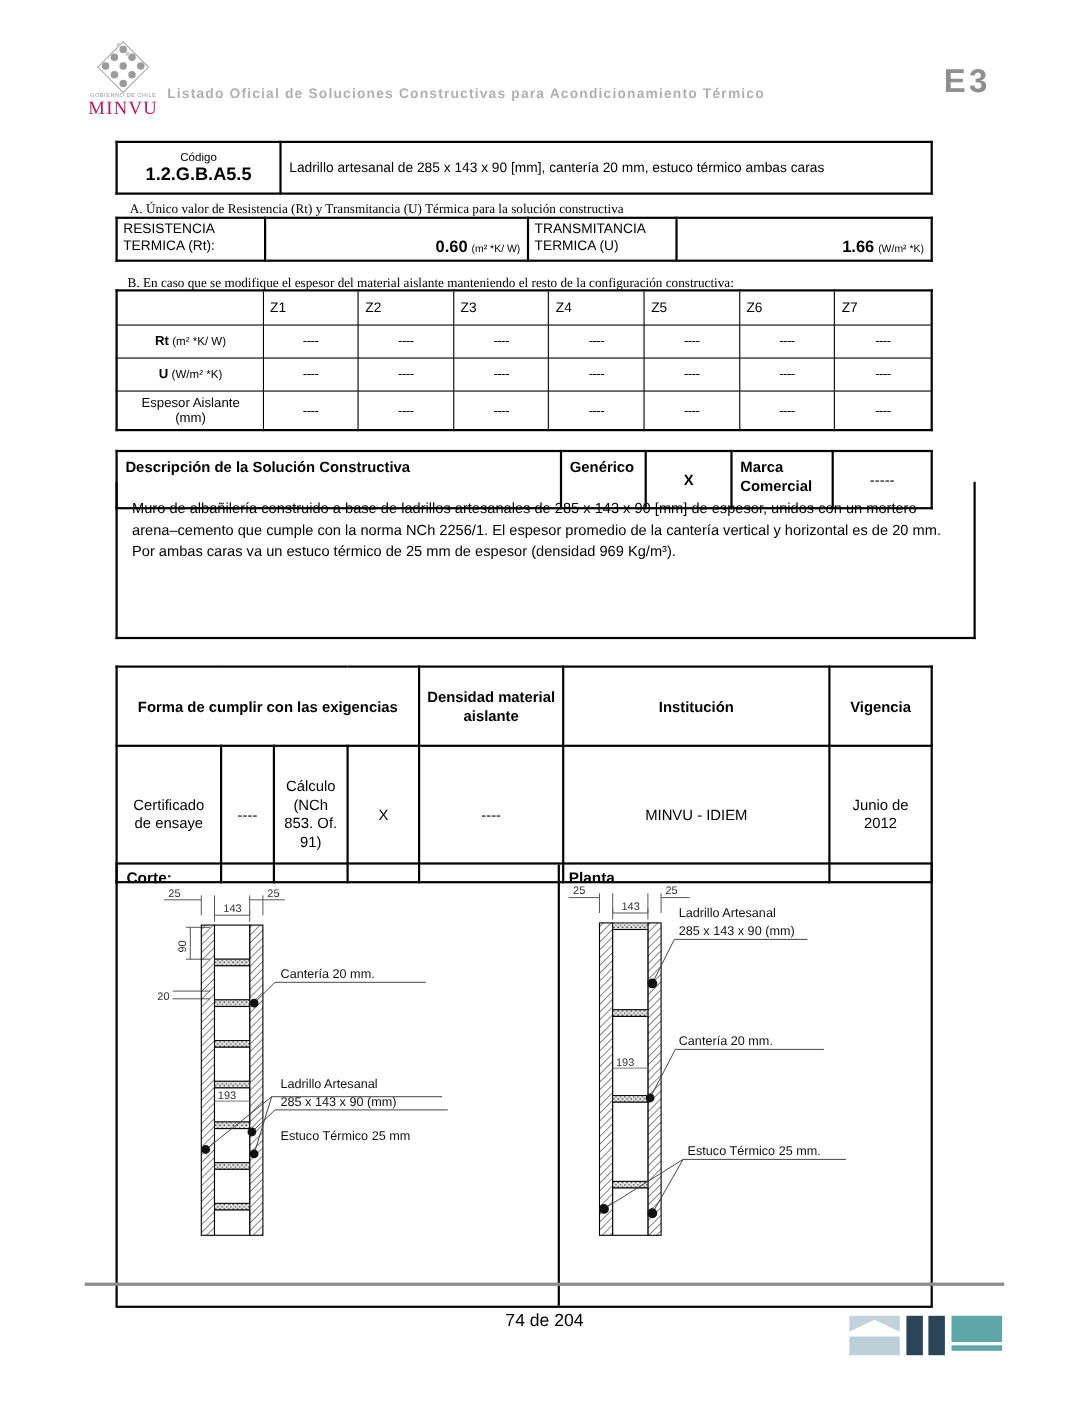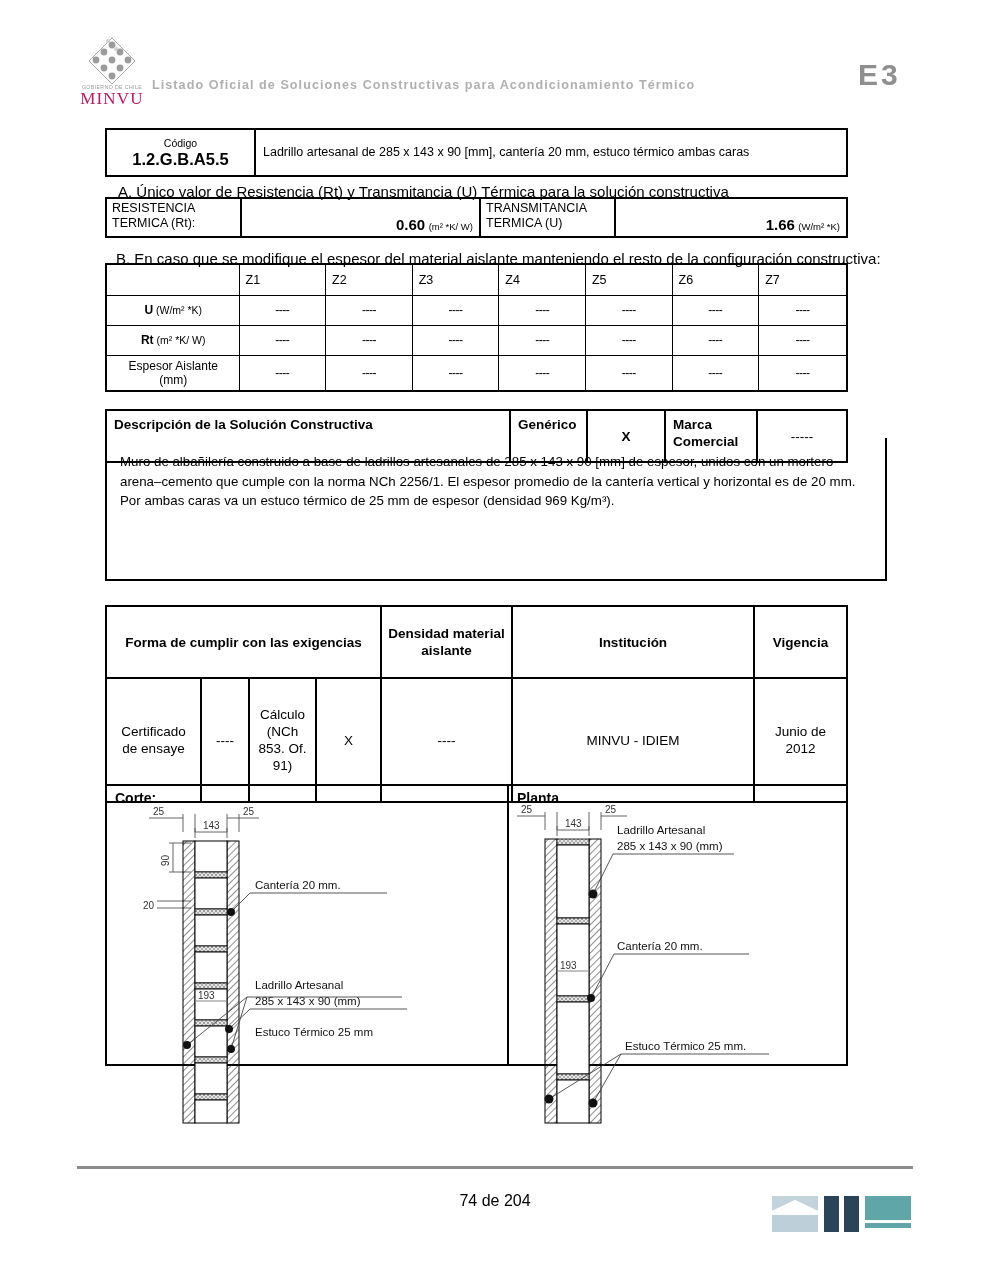--- a/index.html
+++ b/index.html
@@ -41,21 +41,21 @@
   
   .codigo-tbl { left:105px; top:128px; width:743px; }
   .codigo-tbl td { vertical-align:middle; }
   .cell-codigo { width:149px; text-align:center; border:2.5px solid #000 !important; padding:4px 2px !important; }
   .codigo-lbl { font-size:10.5px; line-height:13px; }
   .codigo-val { font-size:16.5px; font-weight:bold; line-height:19px; }
   .cell-desc { border:2.5px solid #000 !important; font-size:13.5px; line-height:19px;
                padding:6px 7px !important; height:47px; }
 
   
-  .caption { position:absolute; font-size:15px; white-space:nowrap; }
+  .caption { position:absolute; font-size:12px; white-space:nowrap;font-family:Liberation Serif, serif; }
   .cap-a { left:118px; top:183px; }
   .cap-b { left:116px; top:250px; }
 
   
   .rtu-tbl { left:105px; top:197px; width:743px; }
   .rtu-tbl td { border:2px solid #000; height:39px; vertical-align:middle; }
   .rtu-lbl { width:135px; font-size:12px; line-height:15px; padding:2px 5px !important; vertical-align:top !important; }
   .rtu-val { text-align:right; padding-right:6px !important; vertical-align:bottom !important; padding-bottom:3px !important;}
   .rtu-num { font-size:15px; font-weight:bold; }
   .rtu-unit { font-size:9.5px; }
@@ -95,21 +95,21 @@
   .fh-forma { width:275px; }
   .fh-dens { width:131px; }
   .fh-inst { width:242px; }
   .fh-vig  { width:93px; }
   .fb-cert { width:95px;border-radius:21px; }
   .fb-d1   { width:48px; }
   .fb-calc { width:67px; }
   .fb-x    { width:65px; font-size:16px; font-weight:bold; }
 
   
-  .draw-wrap { position:absolute; left:105px; top:784px; width:743px; height:282px;
+  .draw-wrap { position:absolute; left:105px; top:784px; width:743px; height:405px;
                border:2.5px solid #000; display:flex; }
   .draw-panel { position:relative; height:100%; }
   .panel-left { width:402px; border-right:2.5px solid #000; }
   .panel-right { width:336px; }
   .draw-title { position:absolute; left:8px; top:4px; font-size:14px; font-weight:bold; }
   .draw-svg { position:absolute; left:0; top:0; }
 
   
   .foot-rule { position:absolute; left:77px; top:1166px; width:836px; height:3px;
                background:#8c8c8c; }
@@ -195,31 +195,31 @@
     <td class="zlbl"></td>
     <td class="zhcell">Z1</td>
     <td class="zhcell">Z2</td>
     <td class="zhcell">Z3</td>
     <td class="zhcell">Z4</td>
     <td class="zhcell">Z5</td>
     <td class="zhcell">Z6</td>
     <td class="zhcell">Z7</td>
   </tr>
   <tr class="zrow">
+    <td class="zlbl"><b>Rt</b><span class="sub"> (m² *K/ W)</span></td>
+    <td class="dash">----</td>
+    <td class="dash">----</td>
+    <td class="dash">----</td>
+    <td class="dash">----</td>
+    <td class="dash">----</td>
+    <td class="dash">----</td>
+    <td class="dash">----</td>
+  </tr>
+  <tr class="zrow">
     <td class="zlbl"><b>U</b><span class="sub"> (W/m² *K)</span></td>
-    <td class="dash">----</td>
-    <td class="dash">----</td>
-    <td class="dash">----</td>
-    <td class="dash">----</td>
-    <td class="dash">----</td>
-    <td class="dash">----</td>
-    <td class="dash">----</td>
-  </tr>
-  <tr class="zrow">
-    <td class="zlbl"><b>Rt</b><span class="sub"> (m² *K/ W)</span></td>
     <td class="dash">----</td>
     <td class="dash">----</td>
     <td class="dash">----</td>
     <td class="dash">----</td>
     <td class="dash">----</td>
     <td class="dash">----</td>
     <td class="dash">----</td>
   </tr>
   <tr class="zrow">
     <td class="zlbl"><span>Espesor Aislante (mm)</span></td>

